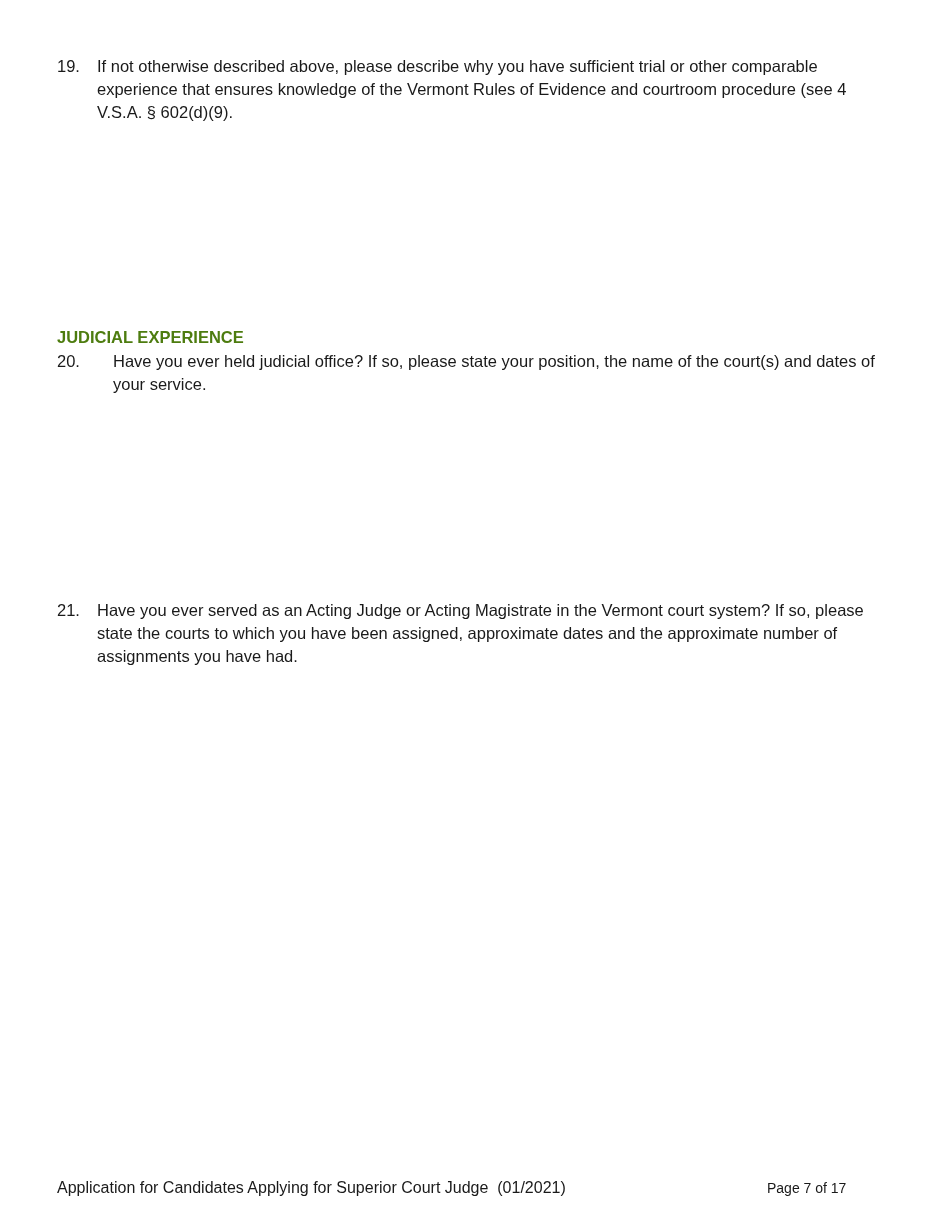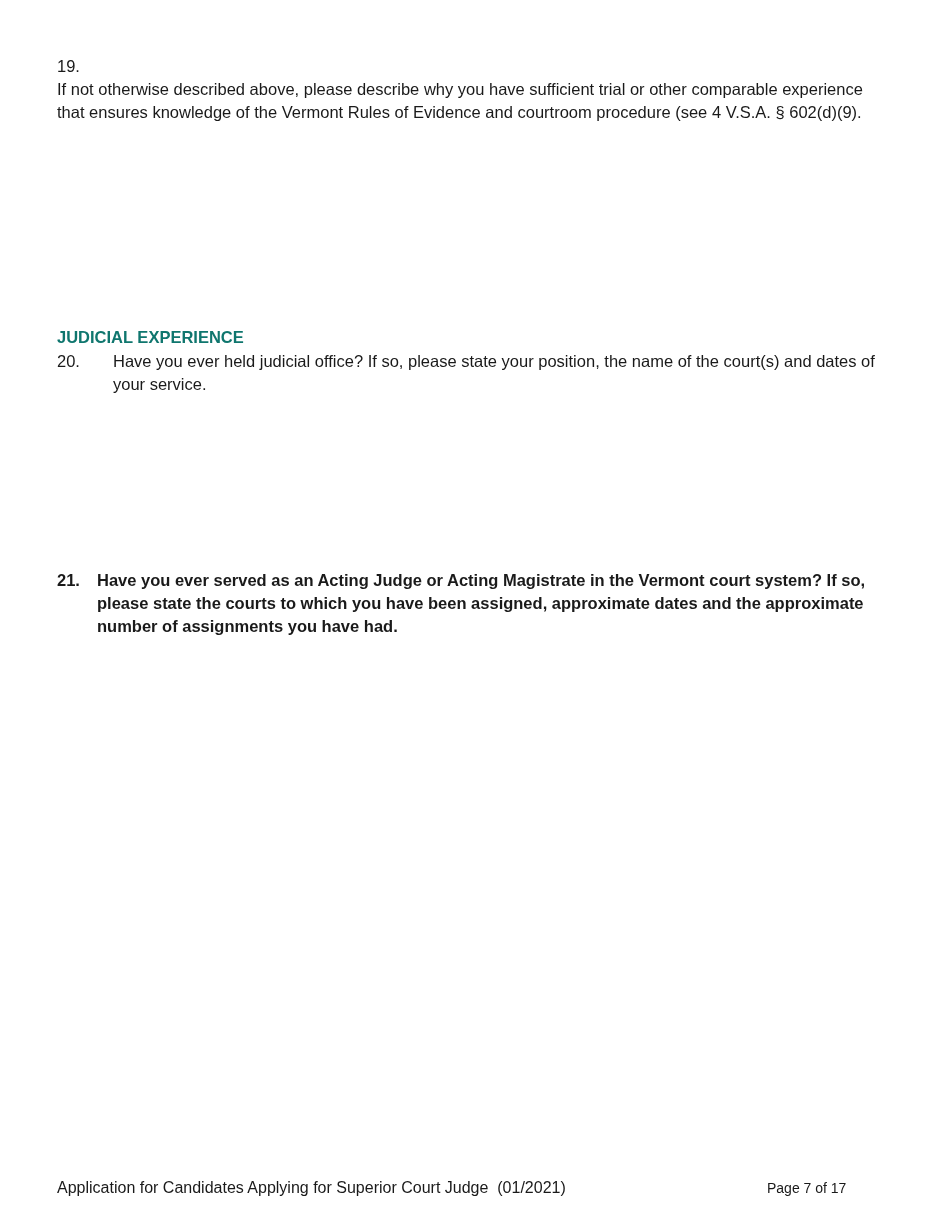--- a/index.html
+++ b/index.html
@@ -24,33 +24,33 @@
     font-size: 16.5px;
     line-height: 23px;
   }
   .qnum {
     width: 40px;
     flex-shrink: 0;
   }
   .qtext {
     flex: 1;
   }
-  .q19 { top: 55px; flex-direction: column; }
+  .q19 { top: 55px; }
   .q20 { top: 350px; gap: 16px; }
-  .q21 { top: 569px; font-weight: bold; }
+  .q21 { top: 599px; }
   .q22 { top: 872px; }
   .section-heading {
     position: absolute;
     left: 57px;
     top: 326px;
     margin: 0;
     font-size: 16.5px;
     line-height: 23px;
     font-weight: bold;
-    color: #0f766e;
+    color: #4d7c0f;
   }
   .footer-left {
     position: absolute;
     left: 57px;
     top: 1179px;
     font-size: 16px;
     line-height: 18px;
     white-space: pre;
   }
   .footer-right {

